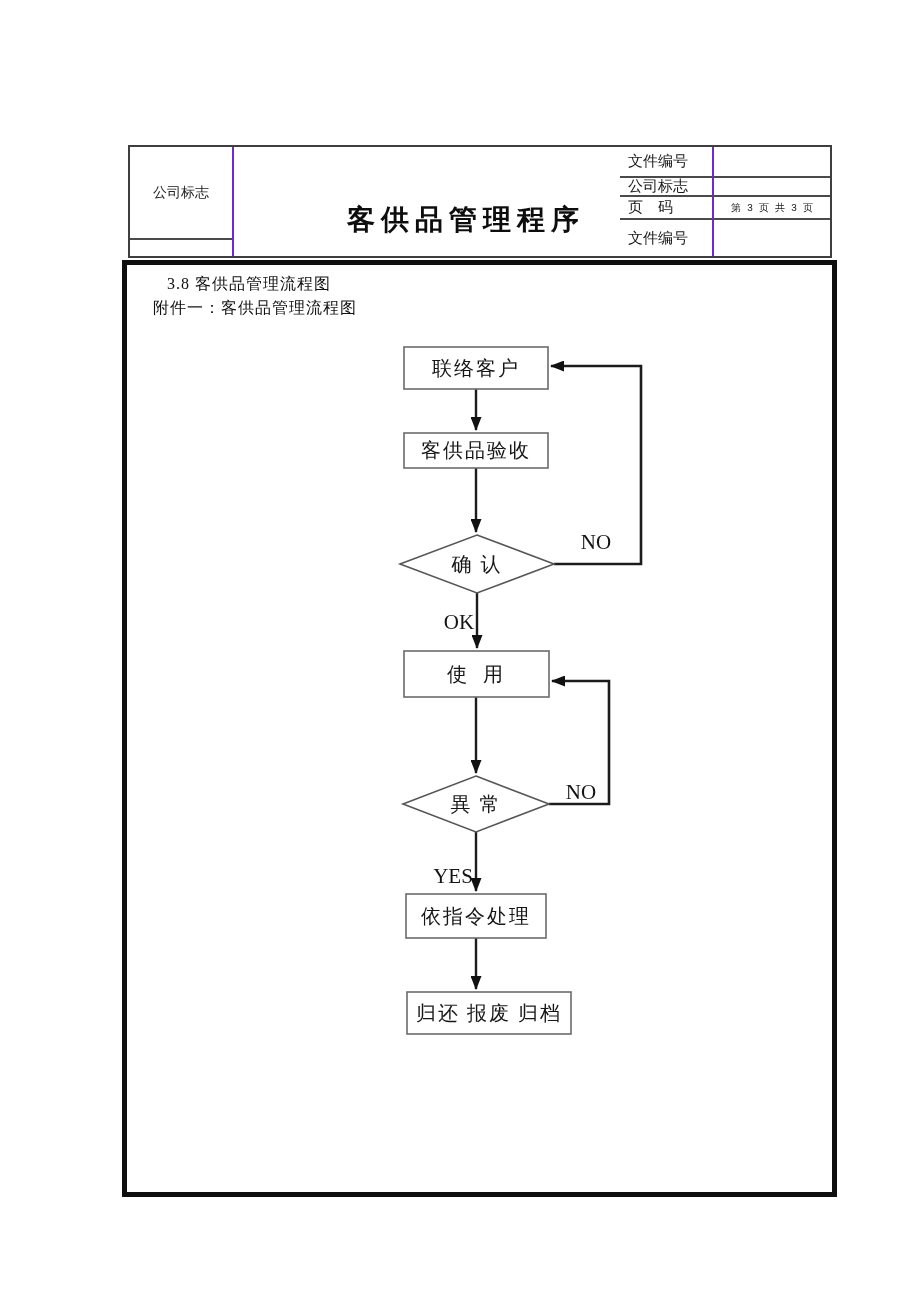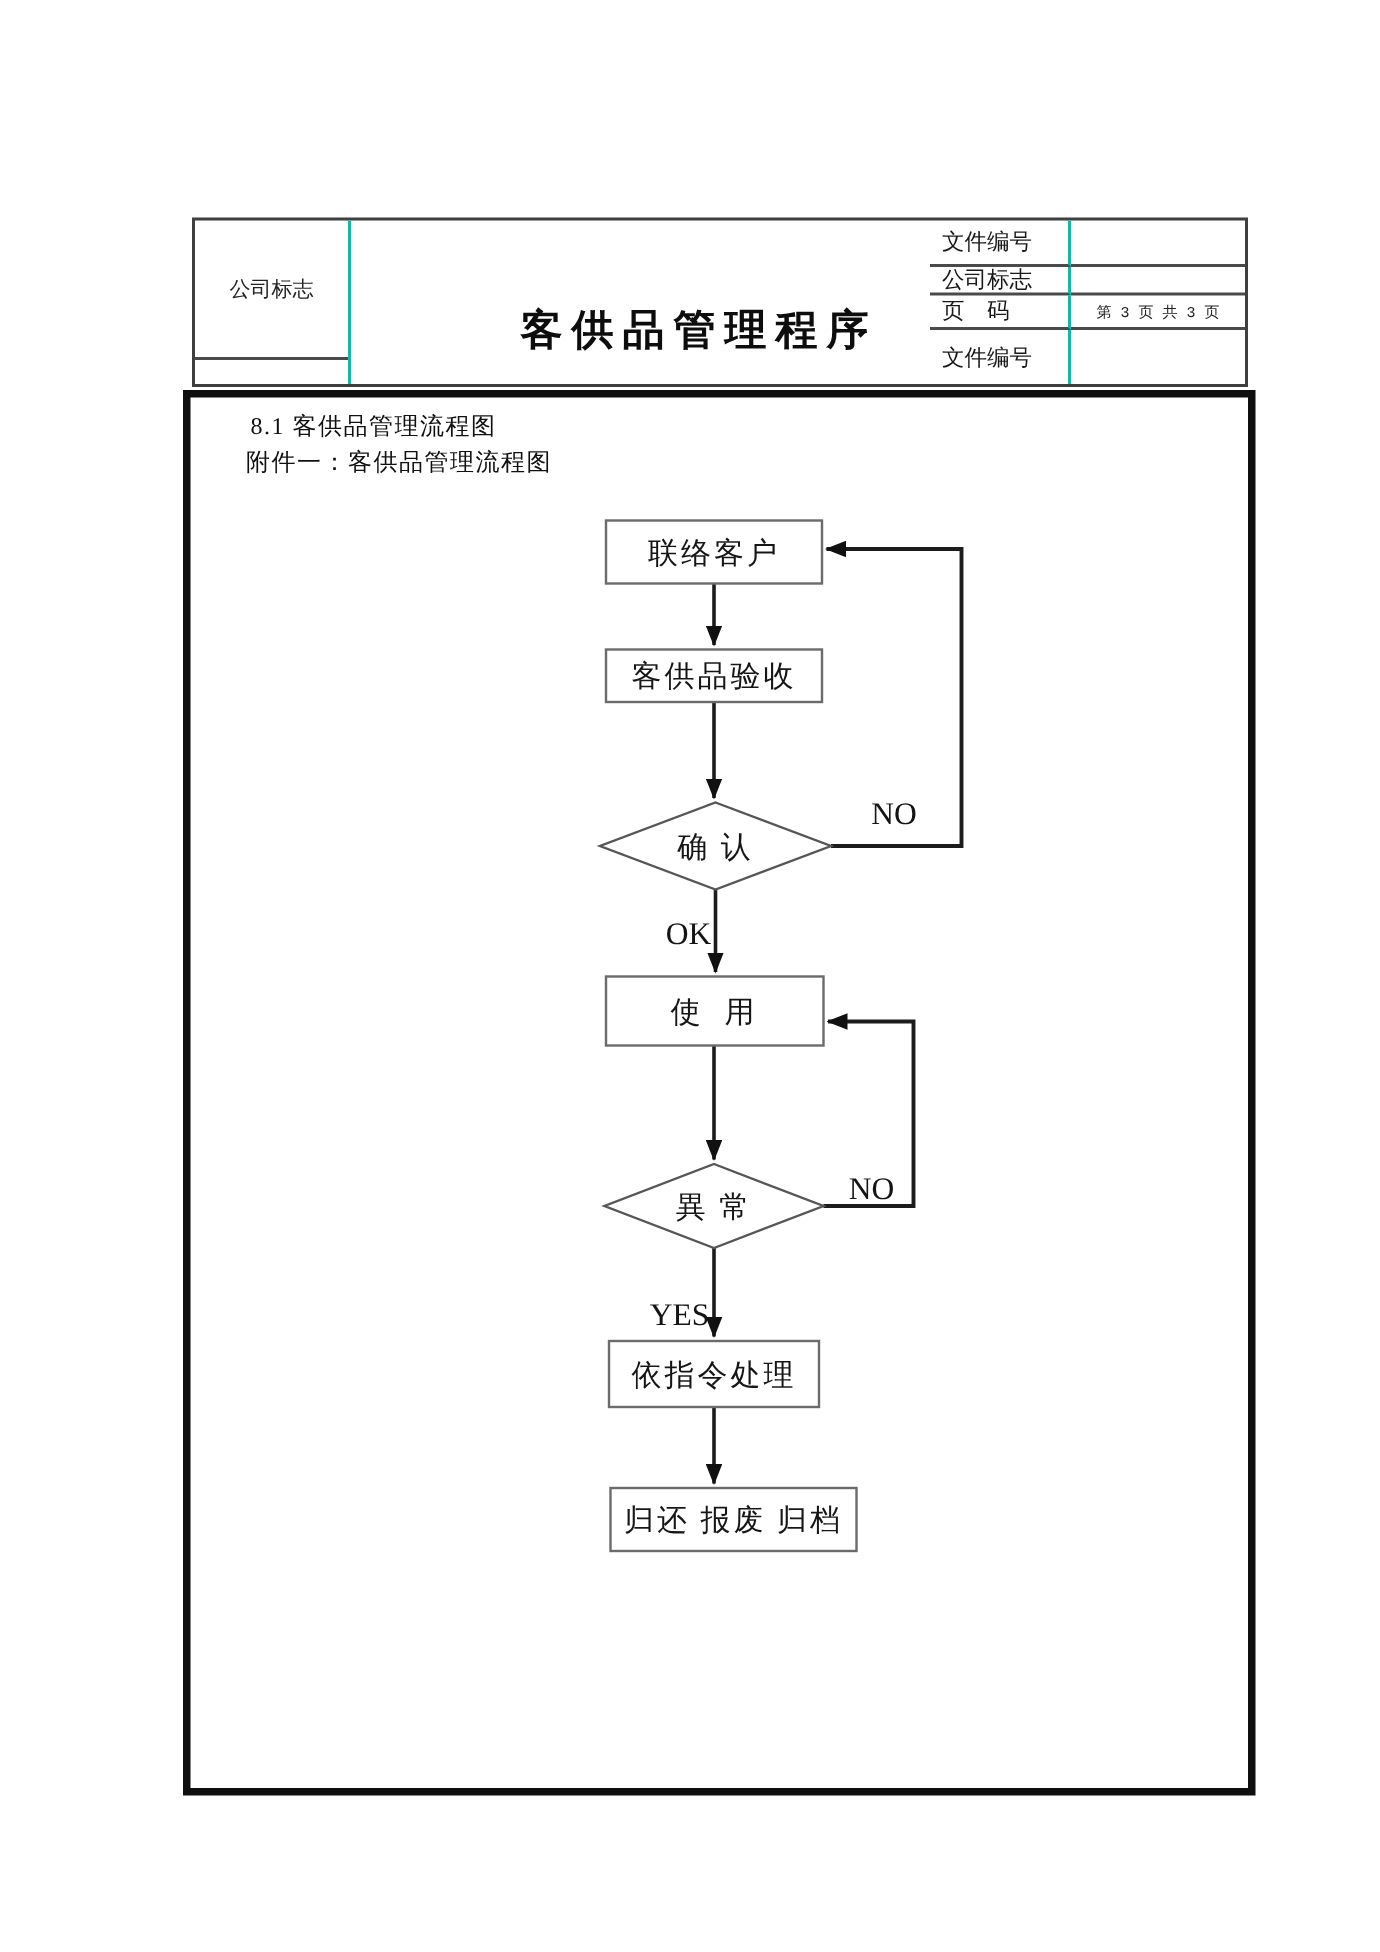--- a/index.html
+++ b/index.html
@@ -9,21 +9,21 @@
     font-family:"Liberation Serif", serif; color:#1a1a1a;
   }
   .page { position:absolute; left:0; top:0; width:920px; height:1301px; background:#ffffff; }
 
   
   .header-table {
     position:absolute; left:128px; top:145px; width:704px; height:113px;
     border:2px solid #3f3f3f;
   }
   .header-table .cell { position:absolute; overflow:hidden; }
-  .bR { border-right:2px solid #14b8a6; }
+  .bR { border-right:2px solid #6d28d9; }
   .bB { border-bottom:2px solid #4a4a4a; }
   .cell-logo { left:0; top:0; width:104px; height:93px; display:flex; align-items:center; justify-content:center; font-size:14px; color:#222; }
   .cell-logo-empty { left:0; top:75px; width:104px; height:34px; }
   .cell-company { left:104px; top:0; width:386px; height:52px; display:flex; align-items:center; justify-content:center;
                   font-size:22px; letter-spacing:1px; color:#111; }
   .cell-doctitle { left:104px; top:52px; width:386px; height:57px; display:flex; align-items:flex-start; justify-content:center;
                    padding-top:2px; font-family:"Liberation Sans", sans-serif; font-weight:700; font-size:28px; letter-spacing:6px; color:#0d0d0d;margin-left:39px; }
   .hlabel { left:490px; width:94px; display:flex; align-items:center; padding-left:8px; font-size:15px; color:#181818; white-space:pre; }
   .hvalue { left:584px; width:116px; display:flex; align-items:center; justify-content:center; font-size:10px; color:#222; white-space:pre;font-family:Liberation Mono, monospace; }
   .r1 { top:0; height:31px; }
@@ -33,21 +33,21 @@
 
   
   .content-box {
     position:absolute; left:122px; top:260px; width:715px; height:937px;
     border:5px solid #0f0f0f; background:#ffffff;
   }
   .section-heading {
     position:absolute; left:40px; top:9px; font-size:16px; letter-spacing:1px; color:#101010;
   }
   .attachment-line {
-    position:absolute; left:37px; top:33px; font-size:16px; letter-spacing:1px; color:#101010;text-align:center;
+    position:absolute; left:26px; top:33px; font-size:16px; letter-spacing:1px; color:#101010;text-align:center;
   }
   .flowchart-svg { position:absolute; left:0; top:0; }
 
   .node-rect { fill:#ffffff; stroke:#6b6b6b; stroke-width:1.6; }
   .node-diamond { fill:#ffffff; stroke:#565656; stroke-width:1.6; }
   .flow-line { stroke:#1c1c1c; stroke-width:2.4; fill:none; }
   .flow-loop { stroke:#1c1c1c; stroke-width:2.6; fill:none; }
   .node-label { font-family:"Liberation Serif", serif; font-size:20px; fill:#161616; letter-spacing:2px; text-anchor:middle; white-space:pre; }
   .edge-label { font-family:"Liberation Serif", serif; font-size:21px; fill:#141414; text-anchor:middle; }
 </style>
@@ -68,21 +68,21 @@
     <div class="cell hvalue r2 bB"></div>
 
     <div class="cell hlabel r3 bR bB">页    码</div>
     <div class="cell hvalue r3 bB">第 3 页 共 3 页</div>
 
     <div class="cell hlabel r4 bR">文件编号</div>
     <div class="cell hvalue r4"></div>
   </div>
 
   <div class="content-box">
-    <div class="section-heading">8.1 客供品管理流程图</div>
+    <div class="section-heading">3.8 客供品管理流程图</div>
     <div class="attachment-line">附件一：客供品管理流程图</div>
 
     <svg class="flowchart-svg" width="705" height="927" viewBox="0 0 705 927" xmlns="http://www.w3.org/2000/svg">
       <defs>
         <marker id="arrow" markerUnits="userSpaceOnUse" markerWidth="14" markerHeight="11" refX="13" refY="5.5" orient="auto">
           <path d="M0,0 L14,5.5 L0,11 Z" fill="#111111"></path>
         </marker>
       </defs>
 
       <line class="flow-line" x1="349" y1="124" x2="349" y2="165" marker-end="url(#arrow)"></line>

